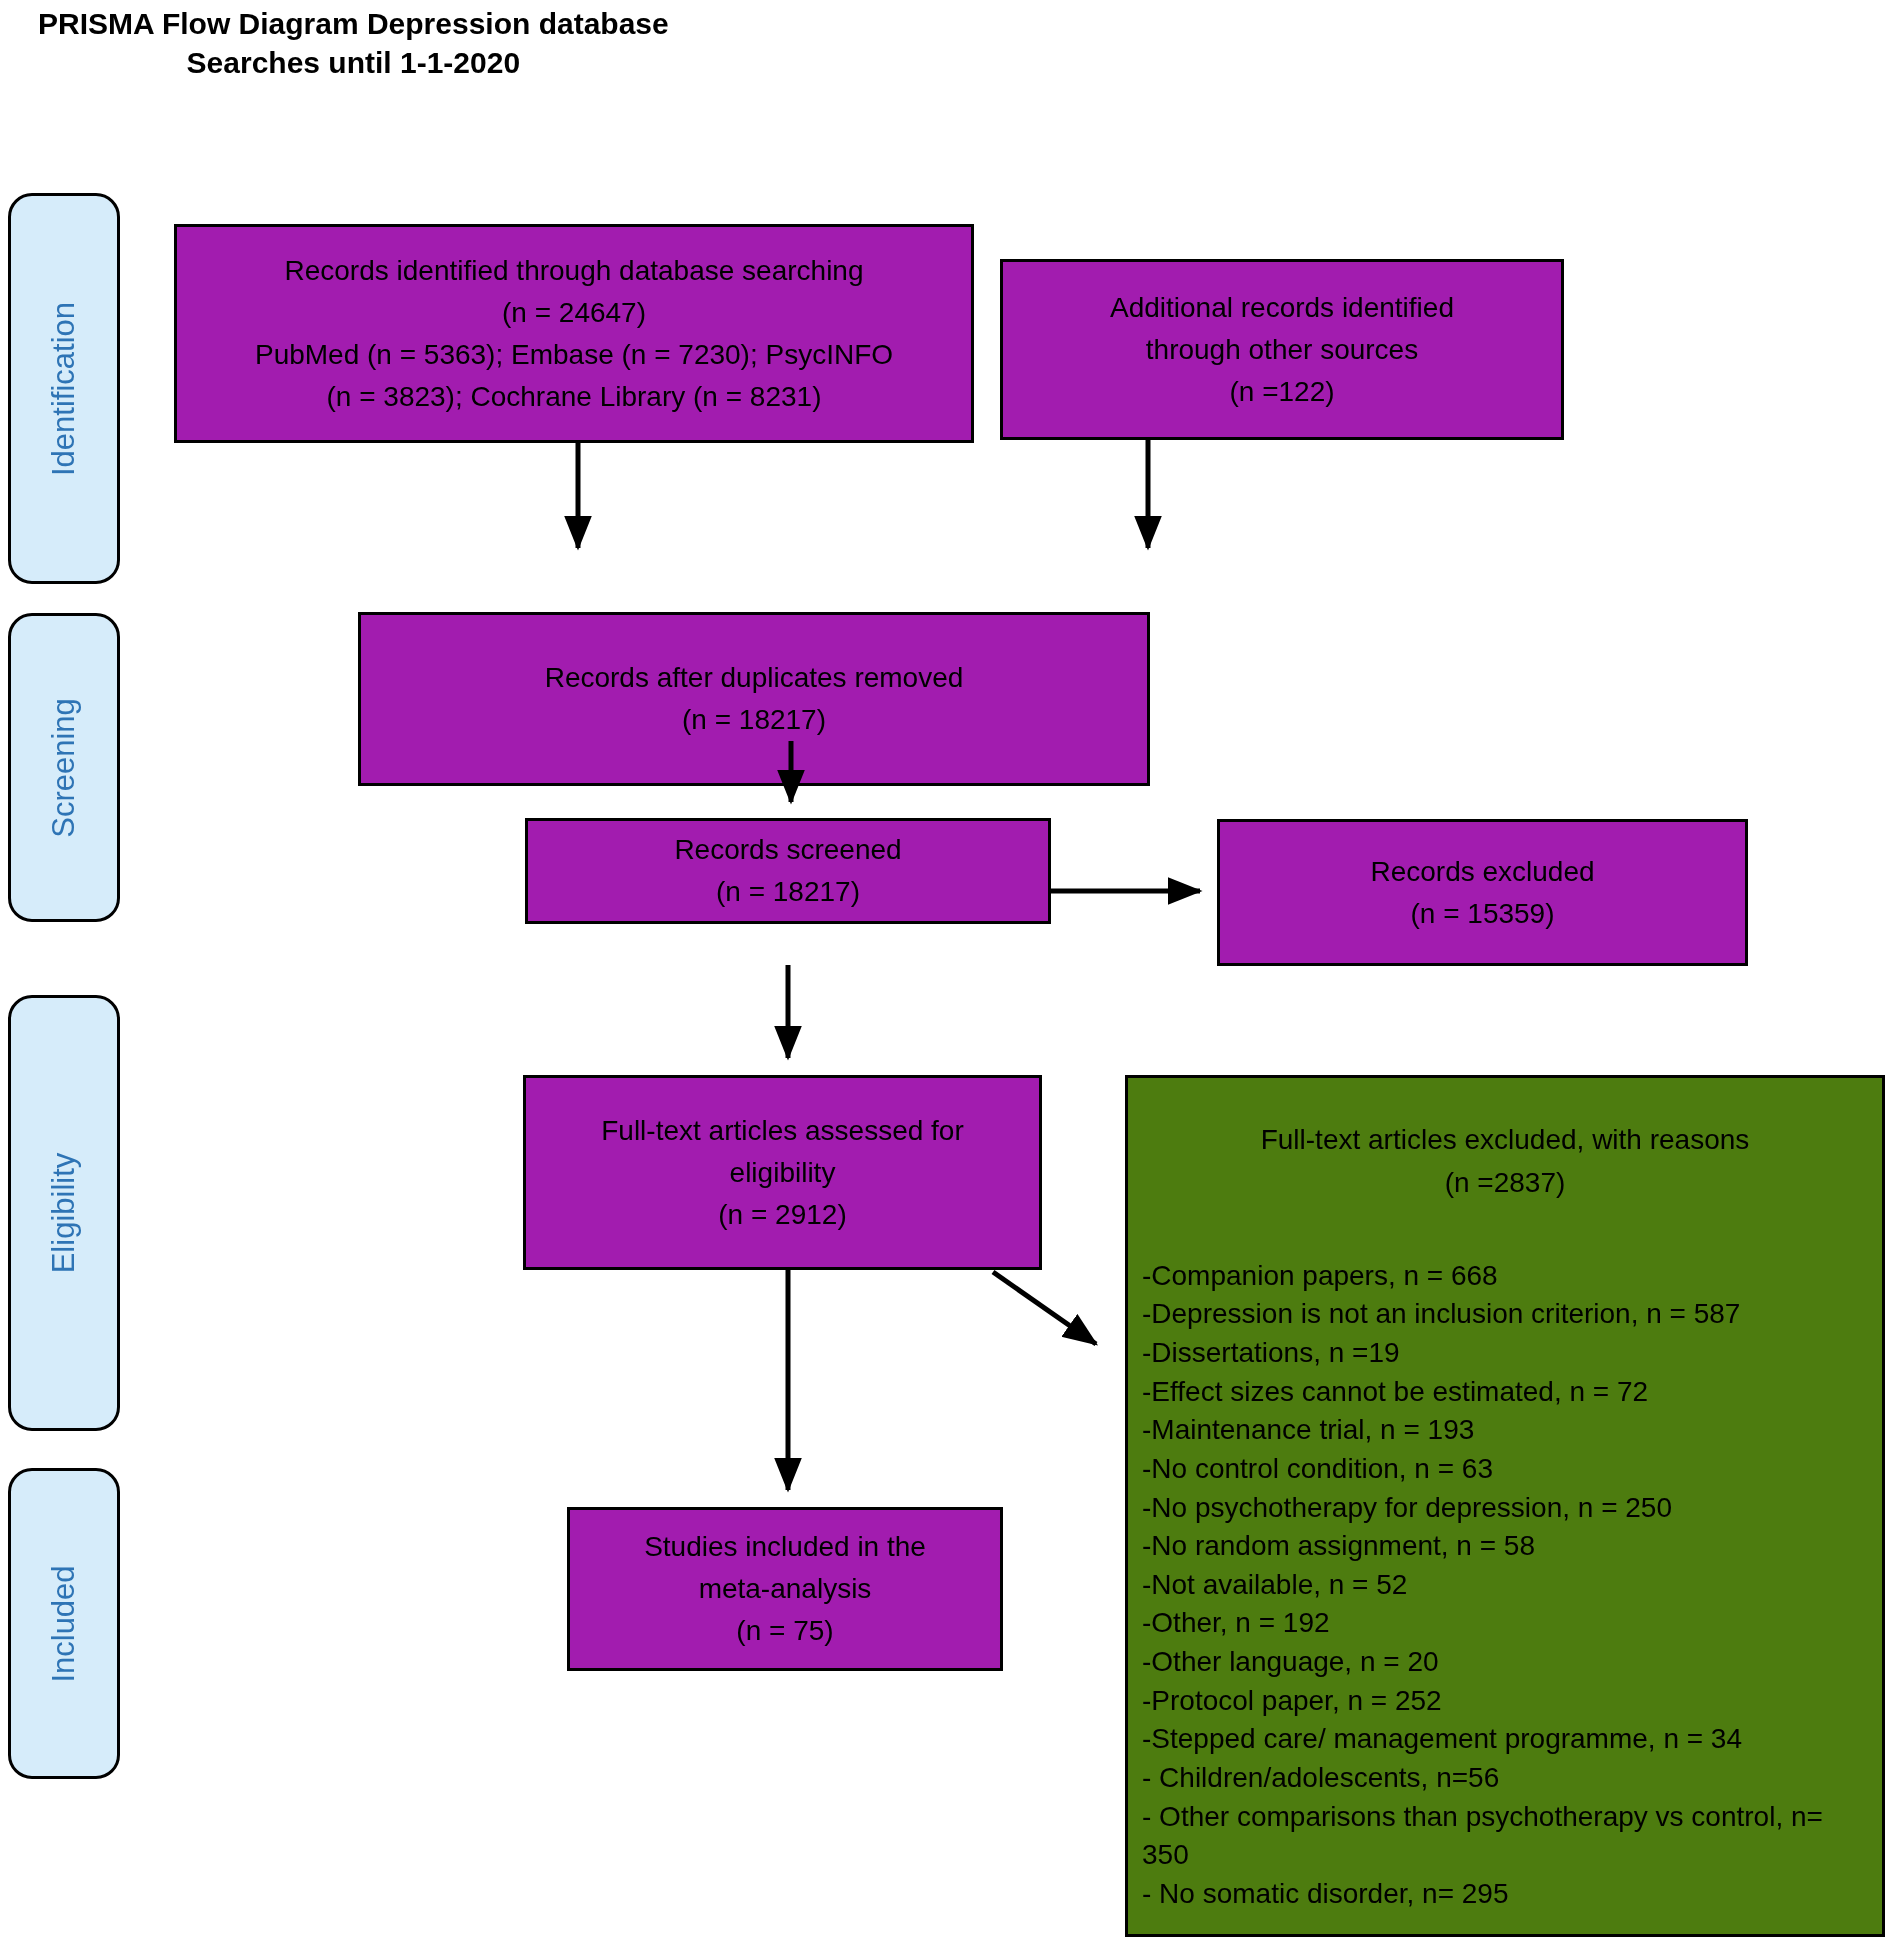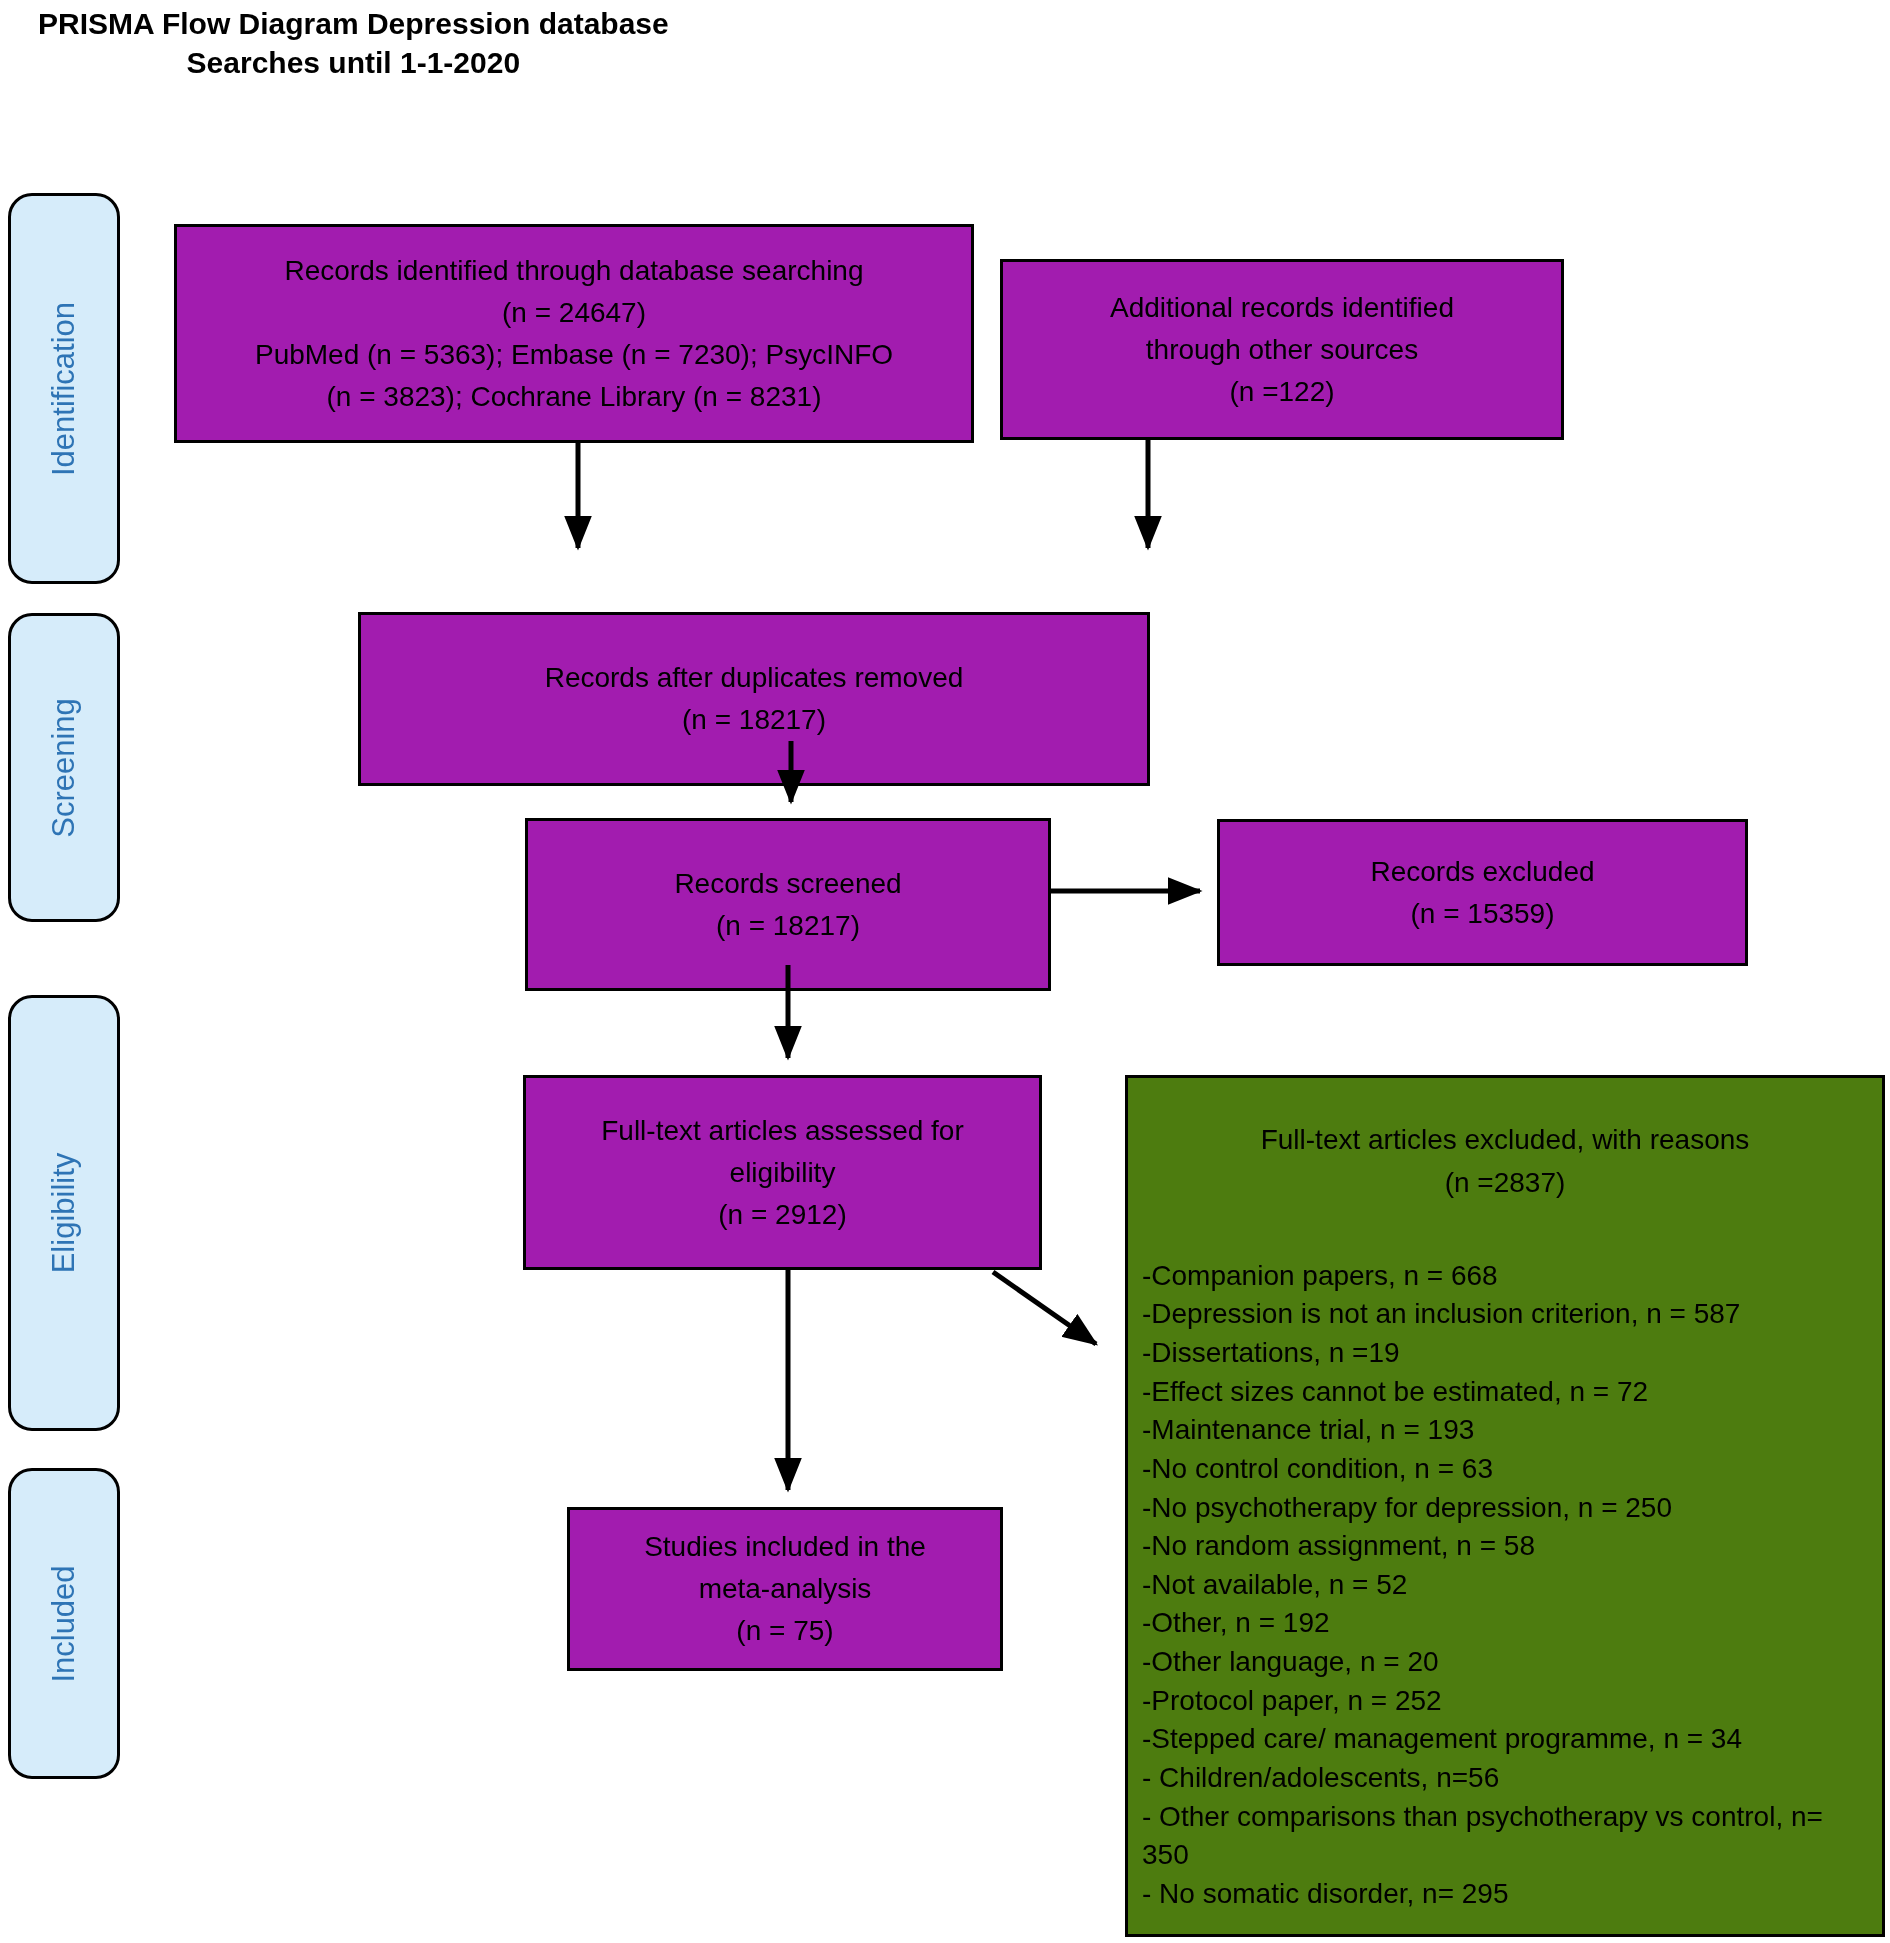--- a/index.html
+++ b/index.html
@@ -41,21 +41,21 @@
     border:3px solid #000;
     display:flex;align-items:center;justify-content:center;
     text-align:center;
     font-size:28px;line-height:1.5;
     white-space:pre-line;
     box-sizing:border-box;
   }
   #box-identified{left:174px;top:224px;width:800px;height:219px;}
   #box-additional{left:1000px;top:259px;width:564px;height:181px;}
   #box-duplicates{left:358px;top:567px;width:792px;height:174px;margin-top:45px;}
-  #box-screened{left:525px;top:818px;width:526px;height:173px;}
+  #box-screened{left:525px;top:818px;width:526px;height:106px;}
   #box-excluded{left:1217px;top:819px;width:531px;height:147px;}
   #box-fulltext{left:523px;top:1075px;width:519px;height:195px;}
   #box-included{left:567px;top:1507px;width:436px;height:164px;}
   
   #box-reasons{
     position:absolute;left:1125px;top:1075px;width:760px;height:862px;
     background:#4d7c0f;border:3px solid #000;box-sizing:border-box;
     font-size:28px;
   }
   .reasons-header{

